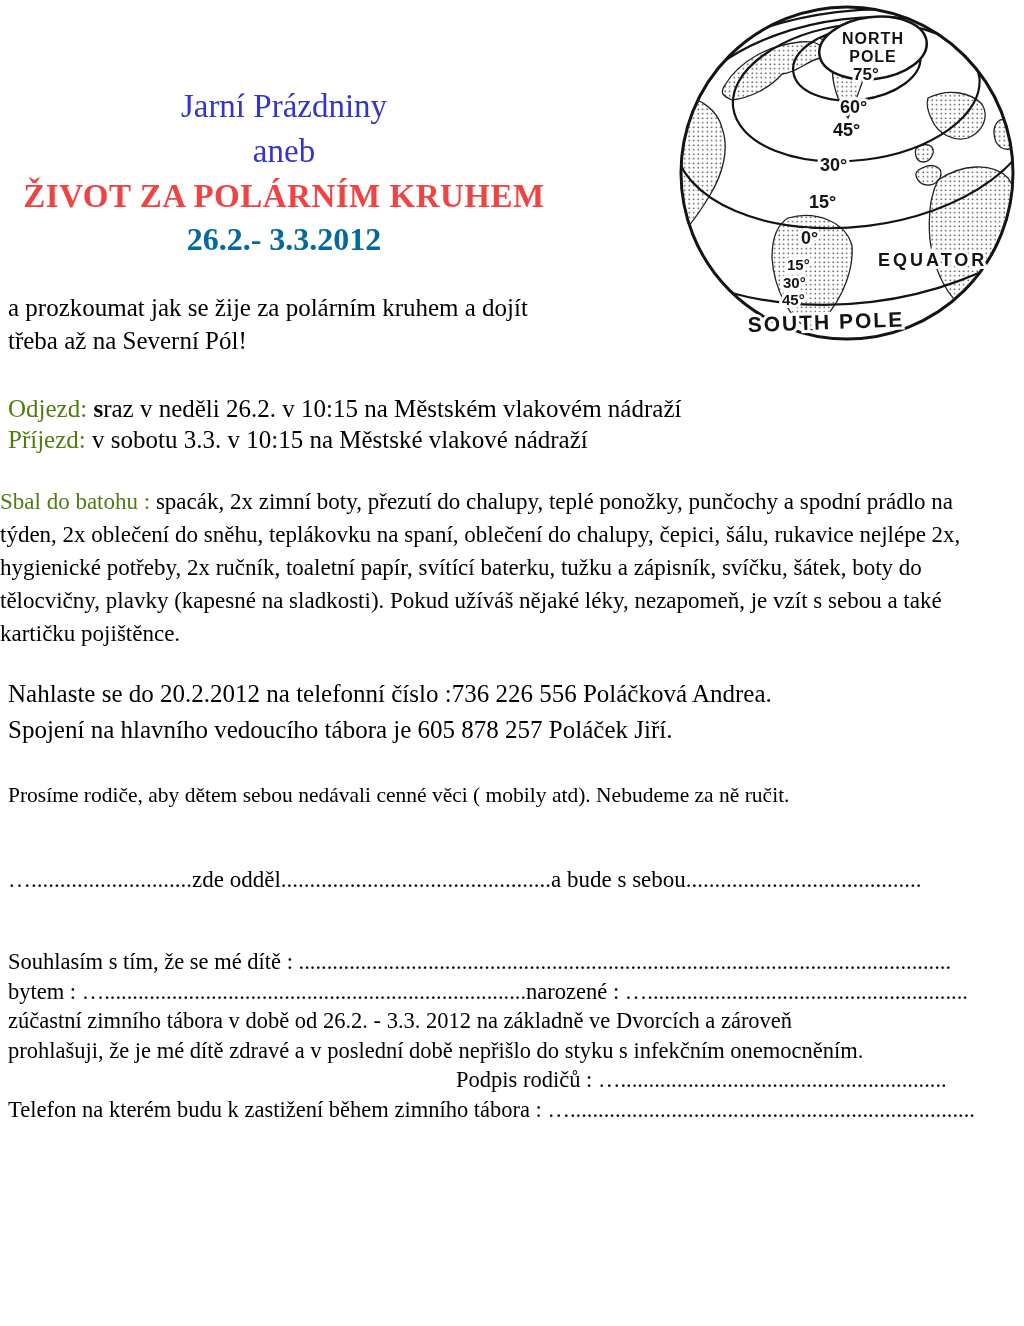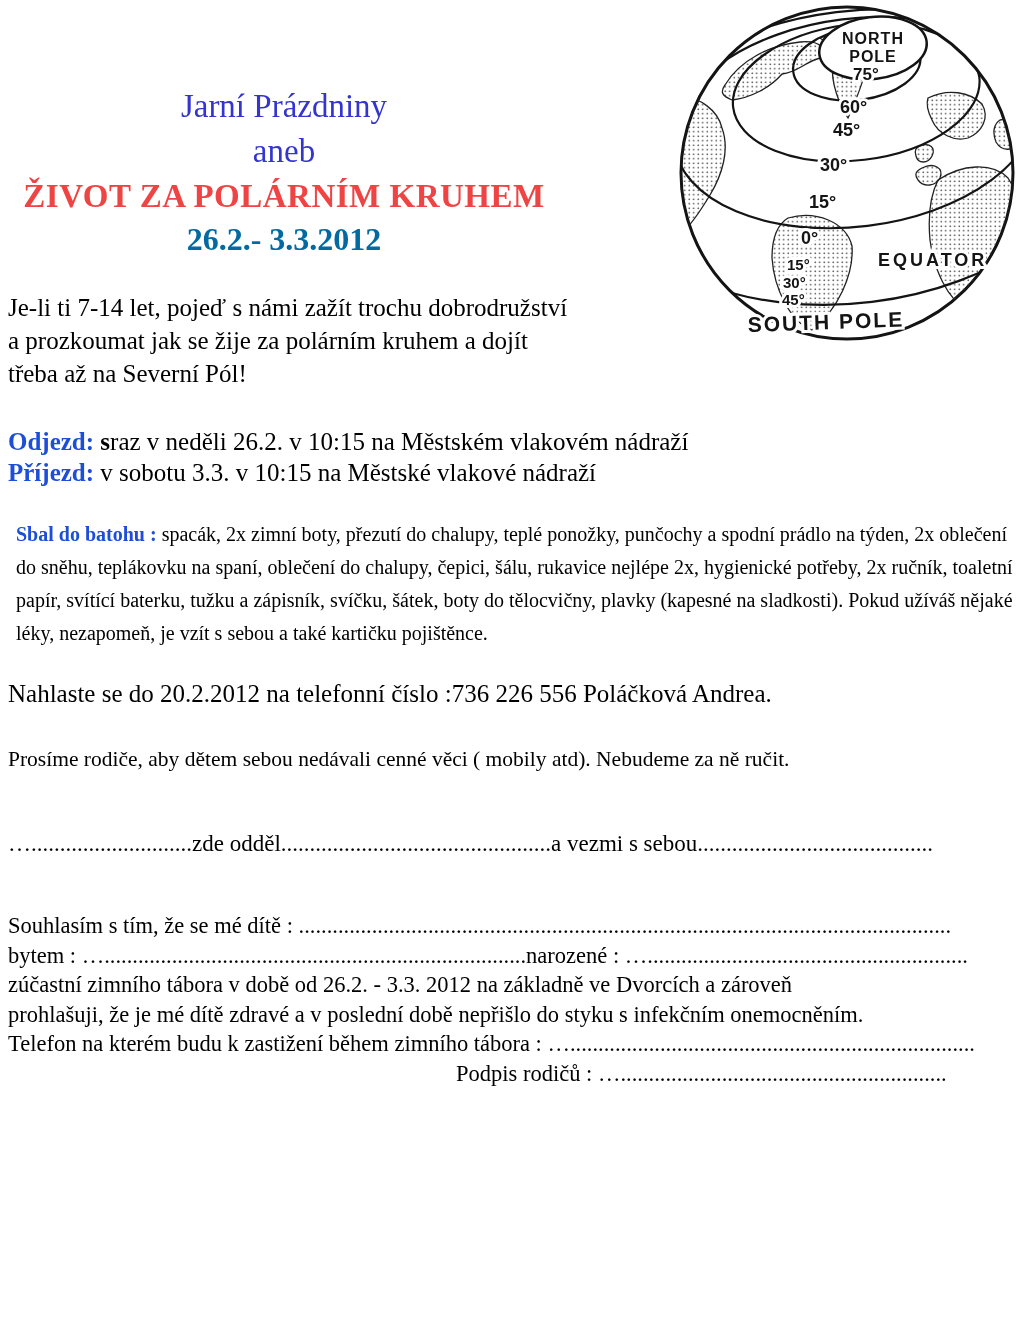--- a/index.html
+++ b/index.html
@@ -12,25 +12,25 @@
     paint-order:stroke;stroke:#ffffff;stroke-width:6px;font-weight:bold;}
 
   .title-block{padding-top:84px;margin-left:8px;width:552px;text-align:center;}
   .t1,.t2{font-size:33px;line-height:45px;color:#3434cf;}
   .t3{font-size:33px;line-height:44px;font-weight:bold;color:#ef4444;letter-spacing:.5px;}
   .t4{font-size:32px;line-height:43px;font-weight:bold;color:#0369a1;}
 
   .intro{margin:30px 0 0 8px;font-size:25px;line-height:33px;}
 
   .details{margin:36px 0 0 8px;font-size:25px;line-height:31px;}
-  .lbl{font-weight:bold;color:#1d4ed8;}
+  .lbl{font-weight:normal;color:#4d7c0f;}
   .bold-s{font-weight:bold;}
   .small-inline{font-size:19px;}
 
-  .packing{margin:30px 0 0 16px;width:1005px;font-size:20px;line-height:33px;}
+  .packing{margin:30px 0 0 0;width:1005px;font-size:23px;line-height:33px;}
 
   .snow{margin:28px 0 0 8px;font-size:25px;line-height:36px;}
   .contact{margin:26px 0 0 8px;font-size:25px;line-height:36px;}
   .note{margin:33px 0 0 8px;font-size:21.5px;line-height:28px;}
 
   .cut{margin:58px 0 0 8px;font-size:23px;width:1008px;
     white-space:nowrap;overflow:hidden;}
 
   .form{margin:54px 0 0 8px;font-size:22.5px;line-height:29.5px;width:1010px;}
   .dotline{white-space:nowrap;overflow:hidden;}
@@ -100,21 +100,20 @@
   </svg>
 
   <div class="title-block">
     <div class="t1">Jarní Prázdniny</div>
     <div class="t2">aneb</div>
     <div class="t3">ŽIVOT ZA POLÁRNÍM KRUHEM</div>
     <div class="t4">26.2.- 3.3.2012</div>
   </div>
 
   <div class="intro">
-    <div>Je-li ti 7-14 let, pojeď s námi zažít trochu dobrodružství</div>
     <div>a prozkoumat jak se žije za polárním kruhem a dojít</div>
     <div>třeba až na Severní Pól!</div>
   </div>
 
   <div class="details">
     <div>
       <span class="lbl">Odjezd:</span>
       <span class="bold-s">s</span><span>raz v neděli 26.2. v 10:15 na Městském vlakovém nádraží</span>
     </div>
     <div>
@@ -124,28 +123,29 @@
   </div>
 
   <div class="packing">
     <span class="lbl">Sbal do batohu :</span>
     <span>spacák, 2x zimní boty, přezutí do chalupy, teplé ponožky, punčochy a spodní prádlo na týden, 2x oblečení do sněhu, teplákovku na spaní, oblečení do chalupy, čepici, šálu, rukavice nejlépe 2x, hygienické potřeby, 2x ručník, toaletní papír, svítící baterku, tužku  a zápisník, svíčku, šátek, boty do tělocvičny, plavky (kapesné na sladkosti). Pokud užíváš nějaké léky, nezapomeň, je vzít s sebou a také kartičku pojištěnce.</span>
   </div>
 
 
   <div class="contact">
     <div>Nahlaste se do 20.2.2012 na telefonní číslo :736 226 556 Poláčková Andrea.</div>
+    <div>Spojení na hlavního vedoucího tábora je 605 878 257 Poláček Jiří.</div>
   </div>
 
   <div class="note">Prosíme rodiče, aby dětem sebou nedávali cenné věci ( mobily atd). Nebudeme za ně ručit.</div>
 
-  <div class="cut">…............................zde odděl...............................................a vezmi s sebou.........................................</div>
+  <div class="cut">…............................zde odděl...............................................a bude s sebou.........................................</div>
 
   <div class="form">
     <div class="dotline">Souhlasím s tím, že se mé dítě : ....................................................................................................................</div>
     <div class="dotline">bytem : …...........................................................................narozené : ….........................................................</div>
     <div>zúčastní zimního tábora v době od 26.2. - 3.3. 2012 na základně ve Dvorcích a zároveň</div>
     <div>prohlašuji, že je mé dítě zdravé a v poslední době nepřišlo do styku s infekčním onemocněním.</div>
+    <div class="dotline sign">Podpis rodičů : …..........................................................</div>
     <div class="dotline">Telefon na kterém budu k zastižení během zimního tábora : …........................................................................</div>
-    <div class="dotline sign">Podpis rodičů : …..........................................................</div>
   </div>
 
 </div>
 
 </body></html>

